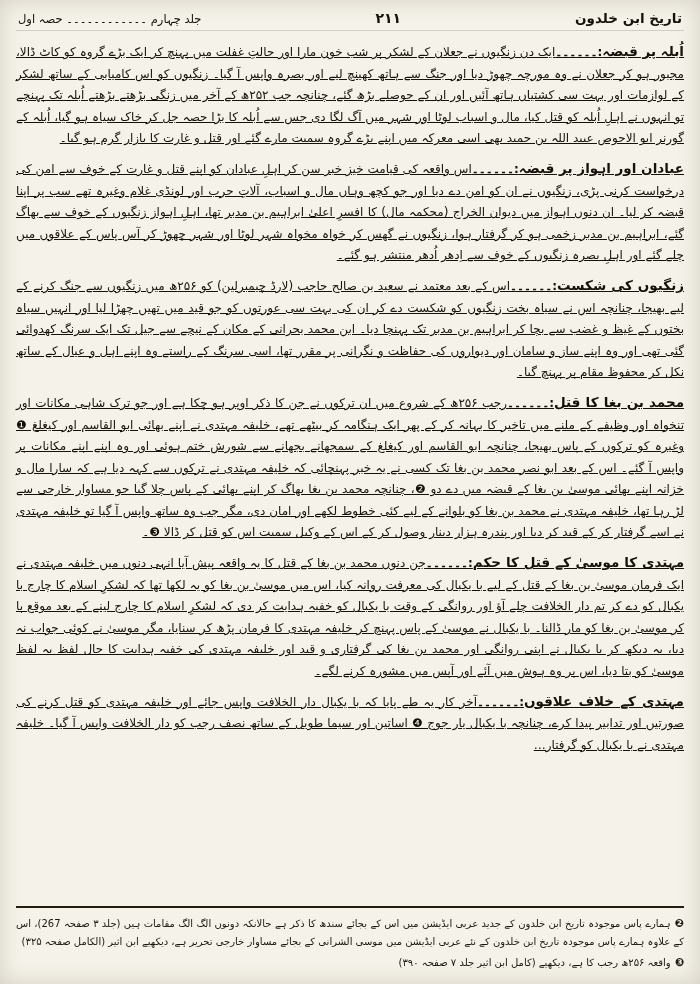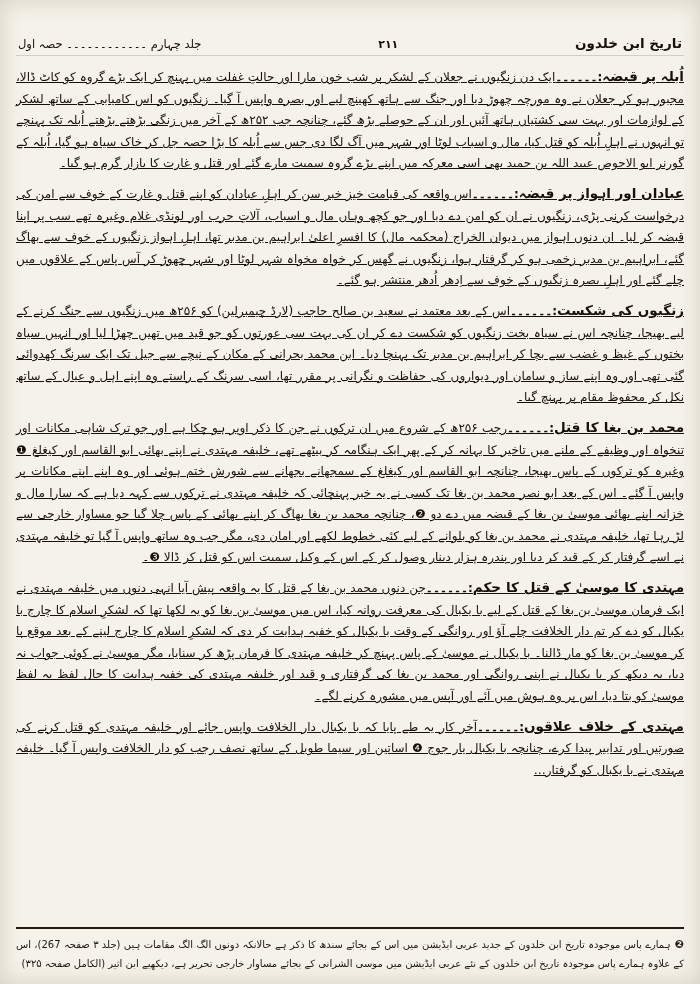--- a/index.html
+++ b/index.html
@@ -23,22 +23,22 @@
   .header {
     display: flex;
     justify-content: space-between;
     align-items: baseline;
     font-weight: bold;
     font-size: 13px;
     padding: 2px 2px 4px 2px;
     border-bottom: 1px solid rgba(0,0,0,0.15);
     margin-bottom: 8px;
   }
-  .hdr-title { font-size: 13.5px; margin-top: 25px; }
-  .hdr-page  { font-size: 11px; letter-spacing: 1px; }
+  .hdr-title { font-size: 13.5px; }
+  .hdr-page  { font-size: 14px; letter-spacing: 1px; }
   .hdr-vol   { font-size: 11.5px; font-weight: normal; }
   .body-text {
     font-size: 12px;
     line-height: 1.8;
     text-align: justify;
     text-justify: inter-word;
     text-decoration: underline;
   }
   .para { margin-bottom: 6px; }
   .h {
@@ -92,16 +92,17 @@
     <p class="para"><span class="h">مہتدی کے خلاف علاقوں</span><span class="sep">:۔۔۔۔۔۔</span><span>آخر کار یہ طے پایا کہ با یکبال دار الخلافت واپس جائے اور خلیفہ مہتدی کو قتل کرنے کی صورتیں اور تدابیر پیدا کرے، چنانچہ با یکبال یار جوج ❹ اساتین اور سیما طویل کے ساتھ نصف رجب کو دار الخلافت واپس آ گیا۔ خلیفہ مہتدی نے با یکبال کو گرفتار…</span></p>
 
   </div>
 
   <div class="footnotes">
     <div class="fn-rule"></div>
 
 
     <p class="fn"><span class="fn-marker">❷</span><span>ہمارے پاس موجودہ تاریخ ابن خلدون کے جدید عربی ایڈیشن میں اس کے بجائے سندھ کا ذکر ہے حالانکہ دونوں الگ الگ مقامات ہیں (جلد ۳ صفحہ 267)، اس کے علاوہ ہمارے پاس موجودہ تاریخ ابن خلدون کے نئے عربی ایڈیشن میں موسی الشرانی کے بجائے مساوار خارجی تحریر ہے، دیکھیے ابن اثیر (الکامل صفحہ ۳۲۵)</span></p>
 
+    <p class="fn"><span class="fn-marker">❸</span><span>واقعہ ۲۵۶ھ رجب کا ہے، دیکھیے (کامل ابن اثیر جلد ۷ صفحہ ۳۹۰)</span></p>
 
   </div>
 
 </div>
 
 </body></html>

